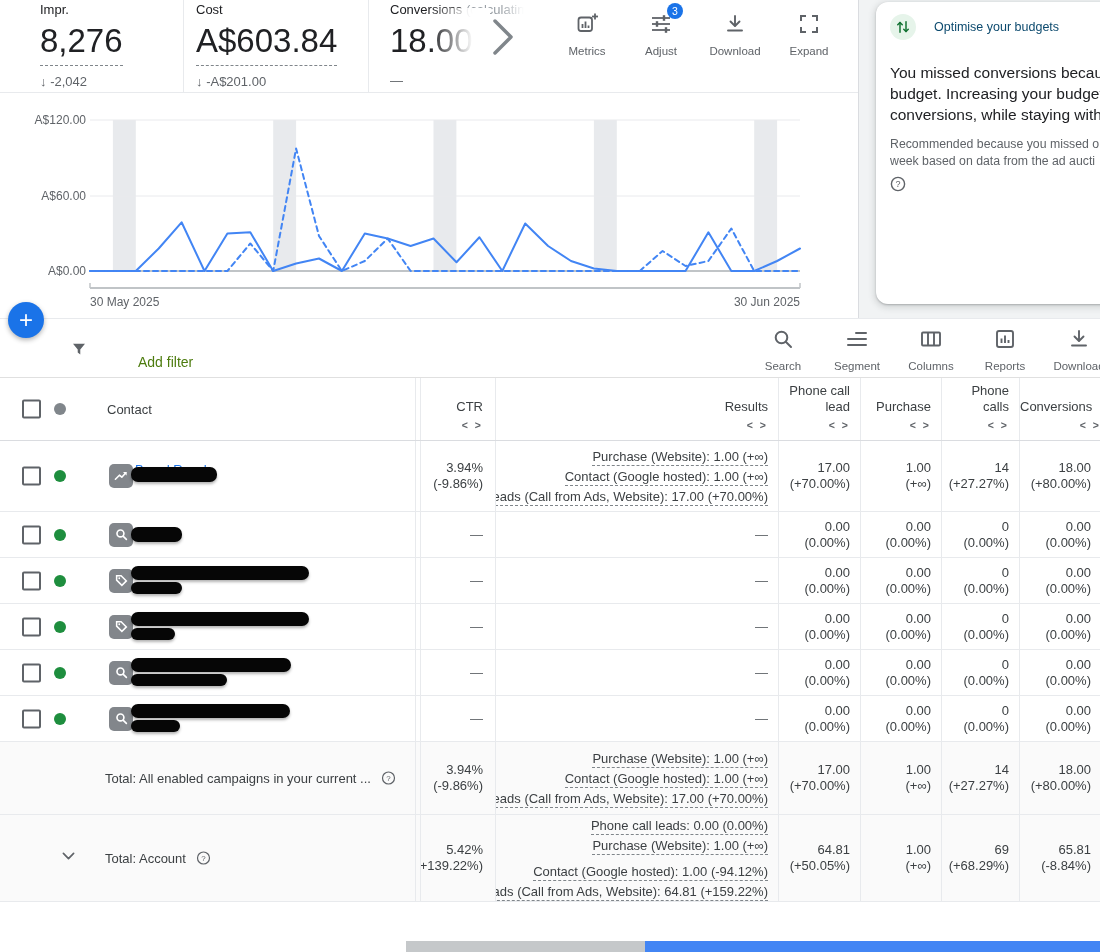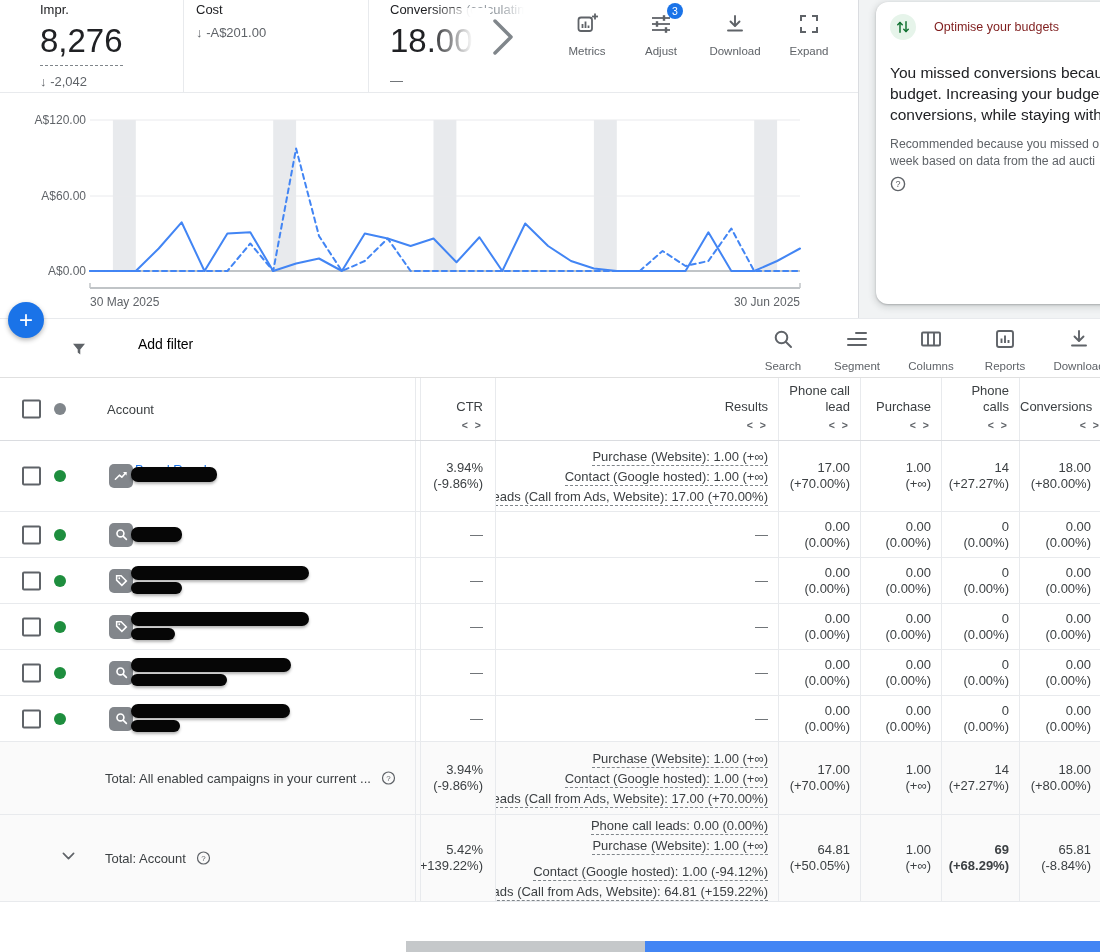--- a/index.html
+++ b/index.html
@@ -26,39 +26,39 @@
     color:#fff;font-size:10.5px;display:flex;align-items:center;justify-content:center}
   
   #chart-svg{position:absolute;left:0;top:0;pointer-events:none}
   .ytick{position:absolute;left:18px;width:68px;text-align:right;font-size:12px;color:#5f6368}
   .xtick{position:absolute;top:295px;font-size:12px;color:#5f6368}
   
   .reco-card{position:absolute;left:876px;top:2px;width:300px;height:302px;background:#fff;border-radius:12px;
     box-shadow:0 1px 2px rgba(60,64,67,.3),0 2px 6px 2px rgba(60,64,67,.15);z-index:5;padding:12px 0 0 14px;box-sizing:border-box}
   .reco-head{display:flex;align-items:center;gap:18px}
   .reco-circle{width:26px;height:26px;border-radius:50%;background:#e6f4ea;display:flex;align-items:center;justify-content:center}
-  .reco-title{font-size:12.5px;color:#7f1d1d}
+  .reco-title{font-size:12.5px;color:#0c4a6e}
   .reco-body{margin-top:22px;font-size:15.5px;line-height:21px;color:#202124}
   .reco-body div{white-space:nowrap}
   .reco-foot{margin-top:11px;font-size:12.3px;line-height:17px;color:#5f6368}
   .reco-foot div{white-space:nowrap}
   .reco-help{margin-top:6px}
   .reco-actions{position:absolute;left:14px;bottom:15px;display:flex;align-items:center;gap:28px}
   .apply-btn{background:#1a73e8;color:#fff;font-size:14px;font-weight:bold;border:none;border-radius:4px;
     padding:9px 17px;cursor:pointer;font-family:inherit}
   .view-link{color:#1a73e8;font-size:14px;font-weight:bold;cursor:pointer}
   
   .fab{position:absolute;left:8px;top:302px;width:36px;height:36px;border-radius:50%;background:#1a73e8;z-index:6;
     display:flex;align-items:center;justify-content:center;box-shadow:0 2px 5px rgba(0,0,0,.3);color:#fff;
     font-size:24px;line-height:24px;cursor:pointer}
   
   .filter-bar{position:absolute;left:0;top:318px;width:1100px;height:60px;background:#fff;box-sizing:border-box;
     border-top:1px solid #e8eaed;border-bottom:1px solid #e0e0e0}
   .funnel{position:absolute;left:70px;top:21px}
-  .add-filter{position:absolute;left:138px;top:17px;font-size:14px;color:#000000;cursor:pointer}
+  .add-filter{position:absolute;left:138px;top:35px;font-size:14px;color:#4d7c0f;cursor:pointer}
   .filter-tools{position:absolute;left:757px;top:8px;display:flex;gap:22px}
   .filter-tools .iconbtn{width:52px}
   
   .table{position:absolute;left:0;top:378px;width:1100px}
   .trow{position:relative;background:#fff;border-bottom:1px solid #e8eaed}
   .trow.header{border-bottom:1px solid #dadce0}
   .vline{position:absolute;top:0;bottom:0;width:1px;background:#e8eaed}
   .checkbox{position:absolute;left:22px;top:50%;transform:translateY(-50%);width:15px;height:15px;
     border:2px solid #5f6368;border-radius:2px;cursor:pointer;background:#fff}
   .dot{position:absolute;left:54px;top:50%;transform:translateY(-50%);width:12px;height:12px;border-radius:50%}
@@ -107,20 +107,21 @@
         <polyline points="90.0,271.0 112.9,271.0 135.8,271.0 158.7,271.0 181.6,271.0 204.5,271.0 227.4,271.0 250.3,243.5 273.2,271.0 296.1,148.5 319.0,236.0 341.9,271.0 364.8,261.0 387.7,238.5 410.6,271.0 433.5,271.0 456.5,271.0 479.4,271.0 502.3,271.0 525.2,271.0 548.1,271.0 571.0,271.0 593.9,271.0 616.8,271.0 639.7,271.0 662.6,251.0 685.5,266.0 708.4,261.0 731.3,228.5 754.2,271.0 777.1,271.0 800.0,271.0" fill="none" stroke="#4285f4" stroke-width="2" stroke-linejoin="round" stroke-linecap="round" stroke-dasharray="5 4"></polyline>
       </svg>
 
     <div class="metric-card" style="left:40px">
       <div class="metric-label">Impr.</div>
       <div class="metric-value underlined">8,276</div>
       <div class="metric-delta"><span>↓</span> <span>-2,042</span></div>
     </div>
     <div class="metric-card" style="left:196px">
       <div class="metric-label">Cost</div>
+      <div class="metric-value underlined">A$603.84</div>
       <div class="metric-delta"><span>↓</span> <span>-A$201.00</span></div>
     </div>
     <div class="metric-card" style="left:390px">
       <div class="metric-label"><span>Conversions</span> <span class="metric-suffix">(calculatin</span></div>
       <div class="metric-value">18.00</div>
       <div class="metric-delta">—</div>
     </div>
     <div class="fade"></div>
     <div class="big-chevron">
       <svg width="30" height="42" viewBox="0 0 30 42">
@@ -291,21 +292,21 @@
       <div class="trow header" style="height: 62px; background: rgb(255, 255, 255);">
         <div class="vline" style="left: 415px;"></div>
         <div class="vline" style="left: 420px;"></div>
         <div class="vline" style="left: 495px;"></div>
         <div class="vline" style="left: 778px;"></div>
         <div class="vline" style="left: 860px;"></div>
         <div class="vline" style="left: 941px;"></div>
         <div class="vline" style="left: 1019px;"></div>
         <div class="checkbox"></div>
         <div class="dot" style="background: rgb(128, 134, 139);"></div>
-        <div class="camp-label">Account</div>
+        <div class="camp-label">Contact</div>
         <div class="hcell" style="left: 421px; width: 74px; padding-right: 12px;">
           <div class="hlabel">CTR</div>
           <div class="hexp">&lt; &gt;</div>
         </div>
         <div class="hcell" style="left: 496px; width: 282px; padding-right: 10px;">
           <div class="hlabel">Results</div>
           <div class="hexp">&lt; &gt;</div>
         </div>
         <div class="hcell" style="left: 779px; width: 81px; padding-right: 10px;">
           <div class="hlabel">Phone call lead</div>
@@ -652,21 +653,21 @@
           <span class="rlink">leads (Call from Ads, Website): 64.81 (+159.22%)</span>
         </div>
         <div class="cell" style="left: 779px; width: 81px; padding-right: 10px;">
           <span>64.81</span>
           <span>(+50.05%)</span>
         </div>
         <div class="cell" style="left: 861px; width: 80px; padding-right: 10px;">
           <span>1.00</span>
           <span>(+∞)</span>
         </div>
-        <div class="cell" style="left: 942px; width: 77px; padding-right: 10px; font-weight: bold;">
+        <div class="cell" style="left: 942px; width: 77px; padding-right: 10px;">
           <span>69</span>
           <span>(+68.29%)</span>
         </div>
         <div class="cell" style="left: 1020px; width: 85px; padding-right: 14px;">
           <span>65.81</span>
           <span>(-8.84%)</span>
         </div>
       </div>
     </div>
 

